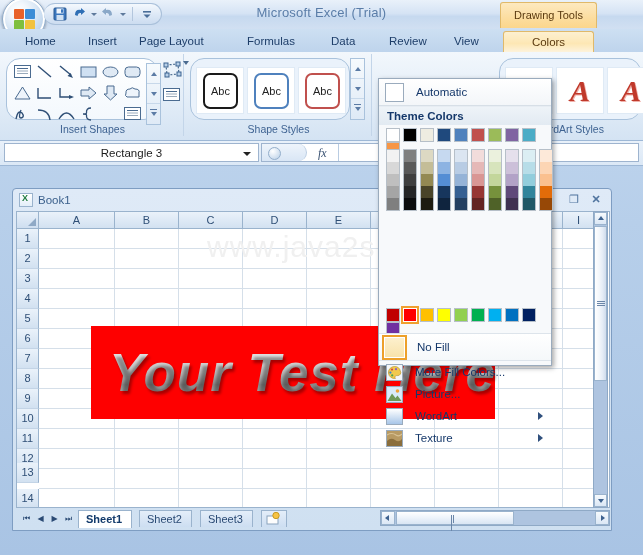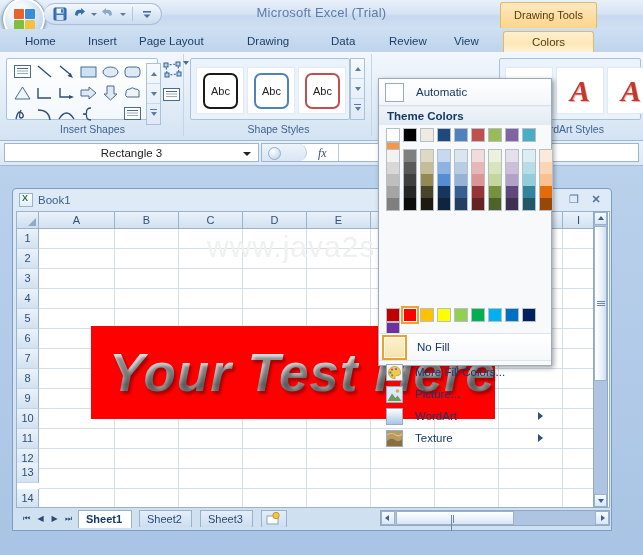--- a/index.html
+++ b/index.html
@@ -106,21 +106,21 @@
     border-right: 1px solid #c3d5e9;
     box-sizing: border-box;
   }
   .rgroup-label {
     position: absolute; bottom: 1px; width: 100%; text-align: center;
     font-size: 10.5px; color: #3f6392;
   }
   .sunken {
     background: linear-gradient(to bottom, #ffffff 0%, #f3f8fd 100%);
     border: 1px solid #a9c2dc;
-    border-radius: 2px;
+    border-radius: 14px;
     box-sizing: border-box;
   }
 
   
   #shapes-gallery { position:absolute; left:6px; top:4px; width:133px; height:62px; }
   .shape-cell {
     position:absolute; width:21px; height:19px;
   }
   .shape-cell svg { display:block; }
   #shapes-scroll {
@@ -495,21 +495,21 @@
     </div>
 
     <div id="ctx-tab-label">Drawing Tools</div>
     <div id="app-title">Microsoft Excel (Trial)</div>
   </div>
 
   <div id="tabstrip">
     <div class="tab" style="left:16px">Home</div>
     <div class="tab" style="left:79px">Insert</div>
     <div class="tab" style="left:130px">Page Layout</div>
-    <div class="tab" style="left:238px">Drawing</div>
+    <div class="tab" style="left:238px">Formulas</div>
     <div class="tab" style="left:322px">Data</div>
     <div class="tab" style="left:380px">Review</div>
     <div class="tab" style="left:445px">View</div>
     <div class="tab active" style="left:503px;width:91px;text-align:center;padding:0">Colors</div>
   </div>
 
   <div id="ribbon">
 
     <div class="rgroup" style="left:2px; width:182px;">
       <div class="sunken" style="position:absolute;left:4px;top:4px;width:152px;height:62px;">

